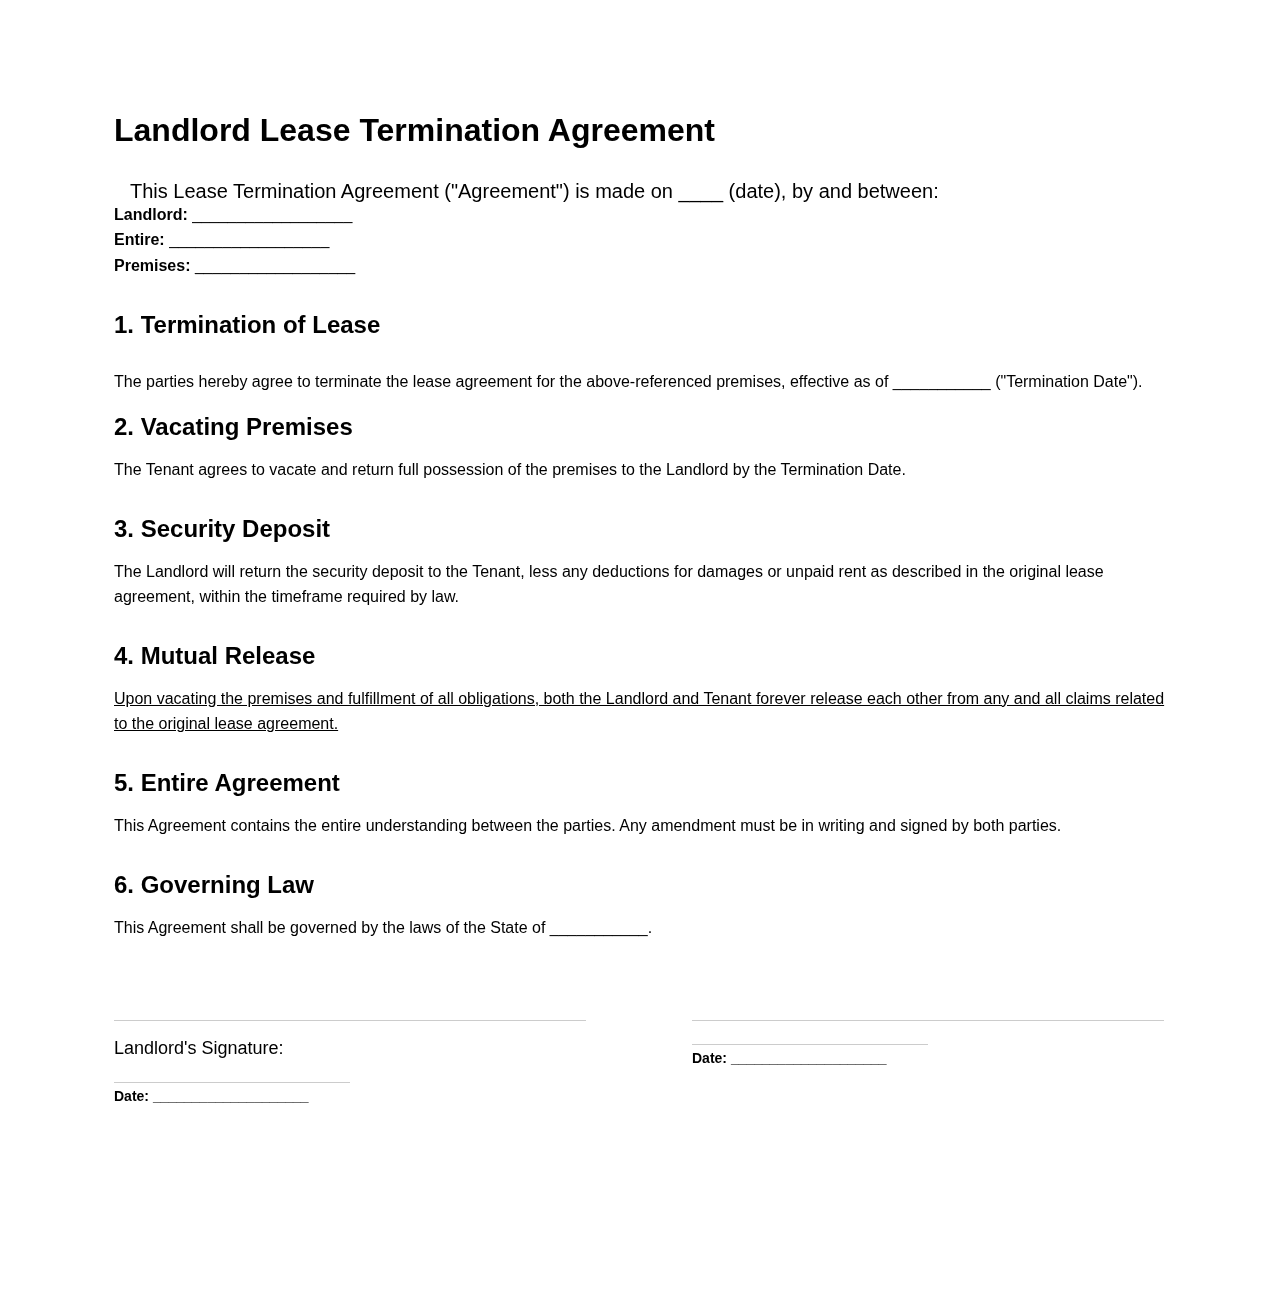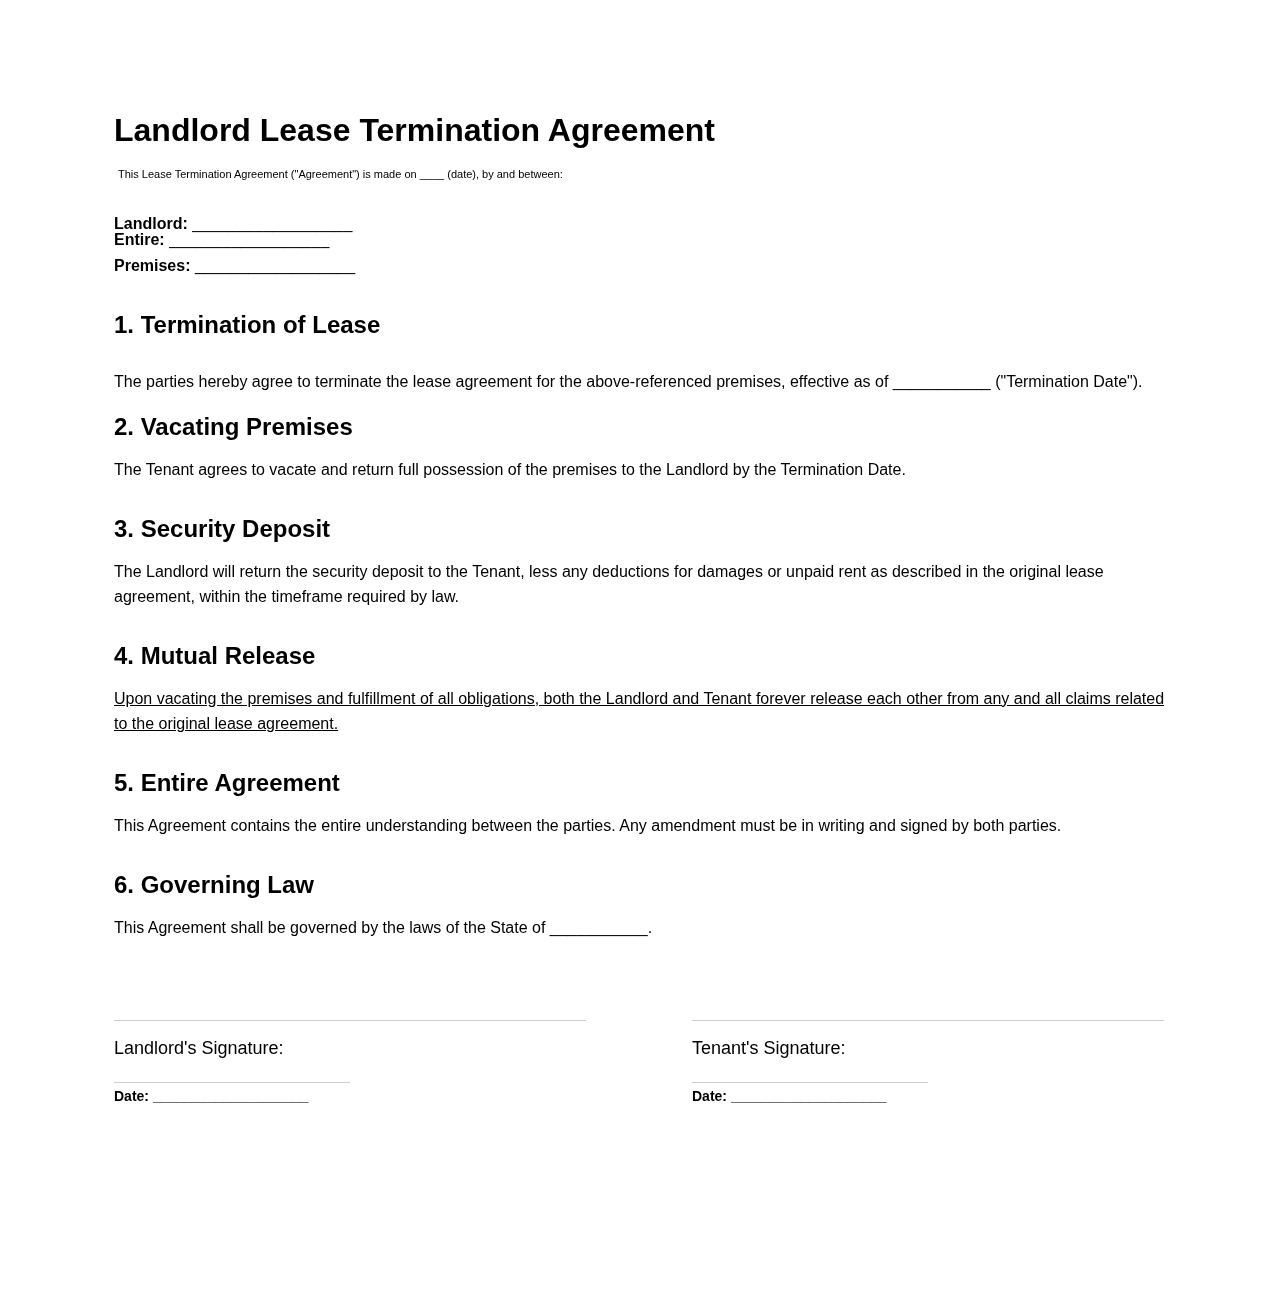--- a/index.html
+++ b/index.html
@@ -1,36 +1,36 @@
 <!DOCTYPE html>
 <html><head>
 <meta charset="utf-8">
 <style>
   html, body { margin: 0; padding: 0; background: #ffffff; }
   body { width: 1278px; height: 1300px; position: relative; font-family: "Liberation Sans", sans-serif; color: #000; }
   .doc { position: absolute; left: 114px; top: 0; width: 1050px; }
   h1 { position: absolute; top: 112px; left: 0; margin: 0; font-size: 32px; font-weight: bold; white-space: nowrap; }
-  .intro { position: absolute; top: 164px; left: 0; margin: 4px; font-size: 11px; white-space: nowrap; }
+  .intro { position: absolute; top: 164px; left: 0; margin: 16px; font-size: 20px; white-space: nowrap; }
   .party { position: absolute; left: 0; margin: 0; font-size: 16px; font-weight: bold; white-space: nowrap; }
   h2 { position: absolute; left: 0; margin: 0; font-size: 24px; font-weight: bold; white-space: nowrap; }
   .para { position: absolute; left: 0; margin: 0; font-size: 16px; line-height: 25px; width: 1052px; }
   .sig-block { position: absolute; top: 1020px; width: 472px; }
   .sig-line { border-top: 1px solid #ccc; width: 472px; height: 0; }
   .sig-label { font-size: 18px; margin-top: 17px; white-space: nowrap; }
   .date-line { border-top: 1px solid #ccc; width: 236px; height: 0; margin-top: 23px; }
   .date-label { font-size: 14px; margin-top: 5px; white-space: nowrap; font-weight: bold; }
 </style>
 </head>
 <body>
 
 <div class="doc">
   <h1>Landlord Lease Termination Agreement</h1>
   <p class="intro">This Lease Termination Agreement ("Agreement") is made on ____ (date), by and between:</p>
 
-  <p class="party" style="top:215px;">
+  <p class="party" style="top:206px;">
     <span>Landlord:</span>
     <span style="font-weight:normal;">__________________</span>
   </p>
   <p class="party" style="top:231px;">
     <span>Entire:</span>
     <span style="font-weight:normal;">__________________</span>
   </p>
   <p class="party" style="top:257px;">
     <span>Premises:</span>
     <span style="font-weight:normal;">__________________</span>
@@ -60,19 +60,18 @@
   <div class="sig-label">Landlord's Signature:</div>
   <div class="date-line"></div>
   <div class="date-label">
     <span>Date:</span>
     <span>____________________</span>
   </div>
 </div>
 
 <div class="sig-block" style="left:692px;">
   <div class="sig-line"></div>
-  <div class="sig-label">Tenant's Signature:</div>
   <div class="date-line"></div>
   <div class="date-label">
     <span>Date:</span>
     <span>____________________</span>
   </div>
 </div>
 
 </body></html>

